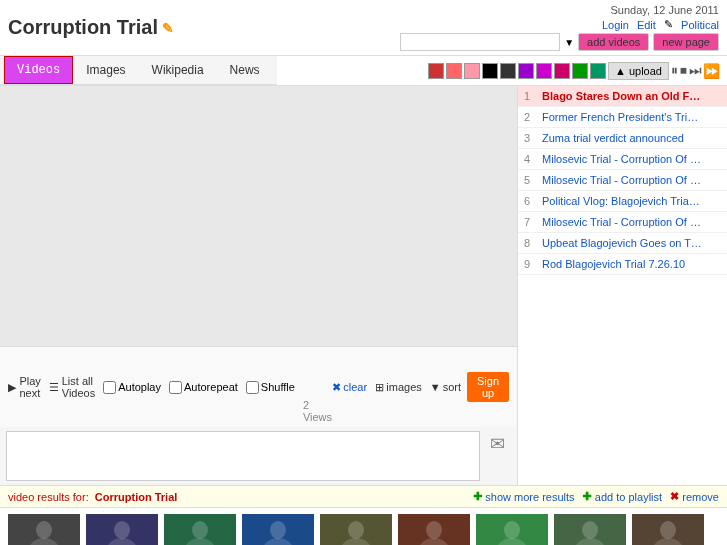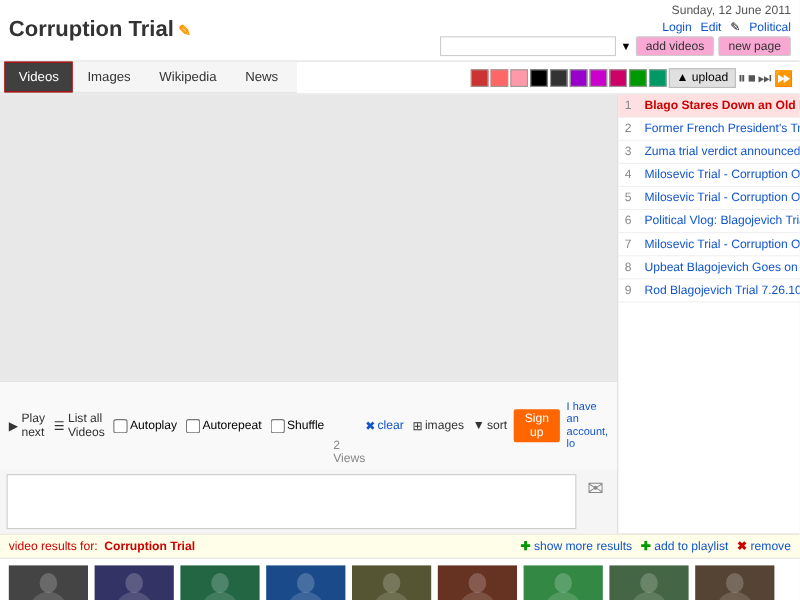--- a/index.html
+++ b/index.html
@@ -8,26 +8,26 @@
     
     .header { display: flex; align-items: center; justify-content: space-between; padding: 4px 8px; border-bottom: 1px solid #ddd; }
     .header-title { font-size: 20px; font-weight: bold; color: #333; display: flex; align-items: center; gap: 4px; }
     .edit-icon { color: #f90; font-size: 14px; }
     .header-right { display: flex; flex-direction: column; align-items: flex-end; gap: 2px; }
     .header-date { font-size: 11px; color: #555; }
     .header-links { display: flex; gap: 8px; align-items: flex-end; font-size: 11px; }
     .header-links a { color: #15c; text-decoration: none; }
     .header-actions { display: flex; gap: 4px; align-items: center; }
     .header-actions input { border: 1px solid #ccc; padding: 2px 6px; width: 160px; font-size: 11px; }
-    .btn-gray { background: #f9a8d4; color: #333; border: 1px solid #ccc; padding: 2px 8px; cursor: pointer; font-size: 11px; border-radius: 2px; }
+    .btn-gray { background: #ec4899; color: #333; border: 1px solid #ccc; padding: 2px 8px; cursor: pointer; font-size: 11px; border-radius: 2px; }
 
     
     .tabs { display: flex; align-items: center; gap: 0; padding: 0 4px; border-bottom: 1px solid #ddd; background: #f5f5f5; }
     .tab { padding: 6px 12px; cursor: pointer; font-size: 12px; color: #333; border: 1px solid transparent; }
-    .tab.active { background: #404040; color: #fff; border-color: #cc0000; }
+    .tab.active { background: #d946ef; color: #fff; border-color: #cc0000; font-family: Liberation Mono, monospace; }
     .swatch { width: 16px; height: 16px; border: 1px solid #999; cursor: pointer; display: inline-block; }
     .upload-btn { background: #e0e0e0; border: 1px solid #bbb; padding: 2px 6px; font-size: 11px; cursor: pointer; display: flex; align-items: center; gap: 3px; }
 
     
     .main { display: flex; gap: 0; }
 
     
     .player-area { flex: 1; min-height: 300px; background: #f5f5f5; border-right: 1px solid #ddd; }
     .player-placeholder { background: #e8e8e8; height: 260px; display: flex; align-items: center; justify-content: center; color: #aaa; font-size: 13px; }
 
@@ -184,23 +184,20 @@
           <div class="images-btn">
             <span>⊞</span>
             <span>images</span>
           </div>
           <div class="sort-btn">
             <span>▼</span>
             <span>sort</span>
           </div>
         </div>
         <button class="signup-btn">Sign up</button>
-        <div style="display:flex; flex-direction:column; align-items:flex-end;">
-          <a href="#" class="link-small">I have an account, lo</a>
-        </div>
       </div>
     </div>
 
     <div class="note-area">
       <div style="display:flex; gap:4px;">
         <textarea style=""></textarea>
         <div class="note-actions">
           <span class="send-icon">✉</span>
         </div>
       </div>

